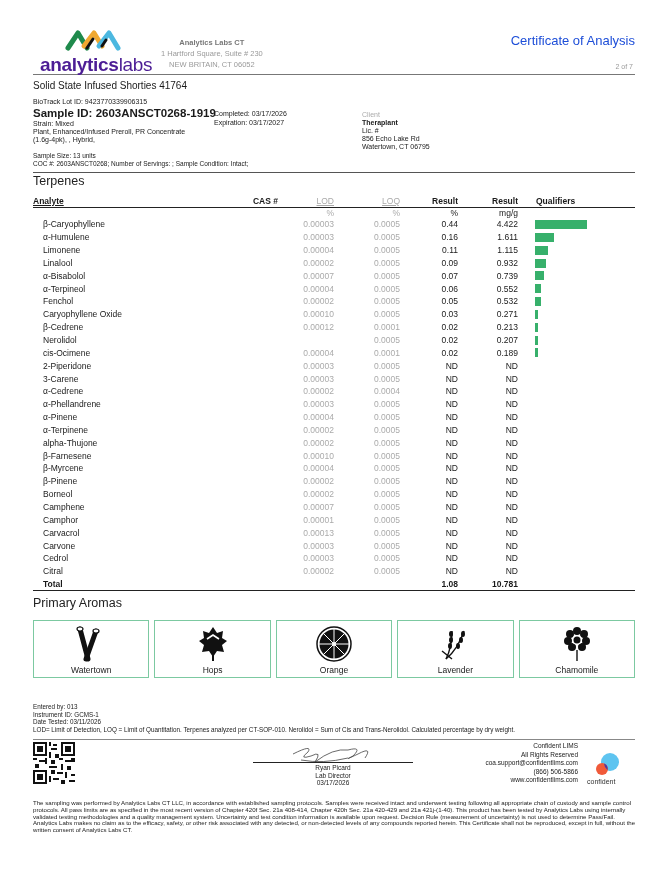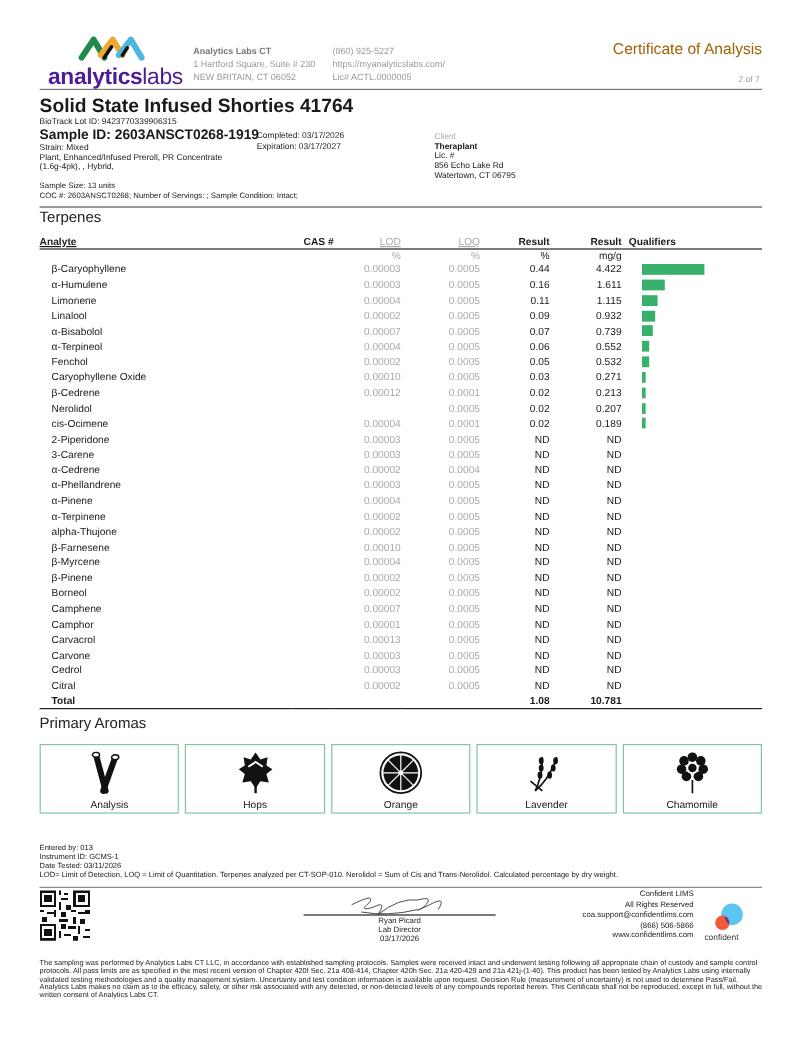--- a/index.html
+++ b/index.html
@@ -5,44 +5,44 @@
   * { box-sizing: border-box; margin: 0; padding: 0; }
   html, body { width: 668px; height: 870px; background: #fff; overflow: hidden; }
   body { font-family: "Liberation Sans", "DejaVu Sans", sans-serif; color: #1a1a1a; position: relative; }
 
   .hdr { position: absolute; left: 33px; top: 28px; width: 602px; height: 47px; border-bottom: 1px solid #777; }
   .logo { position: absolute; left: 0; top: 0; width: 118px; height: 46px; }
   .logo svg { position: absolute; left: 32px; top: 0; }
   .logo-text { position: absolute; left: 7px; top: 26px; font-size: 19px; letter-spacing: -0.3px; color: #4c1d95; }
   .logo-text b { font-weight: bold; }
   .logo-text span { font-weight: normal; }
-  .addr { position: absolute; left: 128px; top: 9px; font-size: 7.5px; line-height: 11px; color: #9a9a9a; }
+  .addr { position: absolute; left: 128px; top: 9px; font-size: 7.5px; line-height: 11px; color: #9a9a9a; text-align: center; }
   .addr .nm { color: #777; font-weight: bold; }
   .contact { position: absolute; left: 244px; top: 9px; font-size: 7.5px; line-height: 11px; color: #9a9a9a; }
-  .coa-title { position: absolute; right: 0; top: 5px; font-size: 13px; color: #a16207; }
+  .coa-title { position: absolute; right: 0; top: 5px; font-size: 13px; color: #1d4ed8; }
   .page-num { position: absolute; right: 2px; top: 35px; font-size: 7px; color: #999; }
 
-  .prod-title { position: absolute; left: 33px; top: 80px; font-size: 16px; font-weight: bold; }
+  .prod-title { position: absolute; left: 33px; top: 80px; font-size: 10px; font-weight: normal; }
   .lot { position: absolute; left: 33px; top: 98px; font-size: 7px; }
   .sid { position: absolute; left: 33px; top: 107px; font-size: 11.5px; font-weight: bold; text-align: right; }
   .meta-l { position: absolute; left: 33px; top: 120px; font-size: 7px; line-height: 8px; }
   .dates { position: absolute; left: 214px; top: 110px; font-size: 7px; line-height: 8.5px; }
   .client { position: absolute; left: 362px; top: 111px; font-size: 7px; line-height: 8px; }
   .client .lbl { color: #aaa; }
   .client .cn { font-weight: bold; }
   .sample { position: absolute; left: 33px; top: 152px; font-size: 6.5px; line-height: 7.5px; }
 
   .sec-rule { position: absolute; left: 33px; width: 602px; border-top: 1px solid #555; }
   .sec-title { position: absolute; left: 33px; font-size: 12.5px; color: #222; }
 
   table.terp { position: absolute; left: 33px; top: 195px; width: 602px; border-collapse: collapse; font-size: 8.5px; }
   table.terp th { font-weight: bold; font-size: 8.5px; padding: 0; height: 12px; text-align: right; border-bottom: 1px solid #222; }
   table.terp th.a { text-align: left; text-decoration: underline; }
   table.terp th.g { color: #aaa; font-weight: normal; text-decoration: underline; }
-  table.terp th.q { text-align: left; padding-left: 6px; }
+  table.terp th.q { text-align: left; padding-left: 18px; }
   table.terp td { padding: 0; height: 12.85px; text-align: right; white-space: nowrap; }
   table.terp td.a { text-align: left; padding-left: 10px; }
   table.terp td.g { color: #aaa; }
   table.terp tr.units td { height: 11px; }
   table.terp tr.total td { font-weight: bold; border-bottom: 1.5px solid #222; }
   .c-a { width: 210px; } .c-cas { width: 35px; } .c-lod { width: 56px; } .c-loq { width: 66px; }
   .c-r1 { width: 58px; } .c-r2 { width: 60px; } .c-q { width: 117px; }
   .bar-cell { position: relative; }
   .bar { position: absolute; left: 17px; top: 2px; height: 9px; background: #37b06b; }
 
@@ -72,25 +72,20 @@
       <path d="M34 18 L44 5 L53 20" stroke="#4cb8e0" stroke-width="5" fill="none" stroke-linecap="round" stroke-linejoin="round"></path>
       <path d="M22 20 L28 11" stroke="#111" stroke-width="3" fill="none" stroke-linecap="round"></path>
       <path d="M37 18 L41 12" stroke="#111" stroke-width="3" fill="none" stroke-linecap="round"></path>
     </svg>
     <div class="logo-text"><b>analytics</b><span>labs</span></div>
   </div>
   <div class="addr">
     <div class="nm">Analytics Labs CT</div>
     <div>1 Hartford Square, Suite # 230</div>
     <div>NEW BRITAIN, CT 06052</div>
-  </div>
-  <div class="contact">
-    <div>(860) 925-5227</div>
-    <div>https://myanalyticslabs.com/</div>
-    <div>Lic# ACTL.0000005</div>
   </div>
   <div class="coa-title">Certificate of Analysis</div>
   <div class="page-num">2 of 7</div>
 </div>
 
 <div class="prod-title">Solid State Infused Shorties 41764</div>
 <div class="lot">BioTrack Lot ID: 9423770339906315</div>
 <div class="sid">Sample ID: 2603ANSCT0268-1919</div>
 <div class="meta-l">
   <div>Strain: Mixed</div>
@@ -435,21 +430,21 @@
 
 <div class="sec-title" style="top:596px">Primary Aromas</div>
 <div class="aromas">
   <div class="aroma">
     <svg width="34" height="38" viewBox="0 0 34 38">
       <path d="M6 4 L14 34" stroke="#111" stroke-width="5" stroke-linecap="round"></path>
       <path d="M22 6 L12 34" stroke="#111" stroke-width="5" stroke-linecap="round"></path>
       <ellipse cx="6" cy="4" rx="3" ry="2" fill="#fff" stroke="#111" stroke-width="1.2"></ellipse>
       <ellipse cx="22" cy="6" rx="3" ry="2" fill="#fff" stroke="#111" stroke-width="1.2"></ellipse>
     </svg>
-    <div class="aroma-lbl">Analysis</div>
+    <div class="aroma-lbl">Watertown</div>
   </div>
   <div class="aroma">
     <svg width="34" height="38" viewBox="0 0 34 38">
       <path d="M17 2 L21 8 L27 6 L26 13 L31 16 L26 20 L28 27 L21 26 L17 32 L13 26 L6 27 L8 20 L3 16 L8 13 L7 6 L13 8 Z" fill="#111"></path>
       <path d="M11 14 L17 10 L23 14" stroke="#fff" stroke-width="1.6" fill="none"></path>
       <rect x="16" y="30" width="2" height="6" fill="#111"></rect>
     </svg>
     <div class="aroma-lbl">Hops</div>
   </div>
   <div class="aroma">

